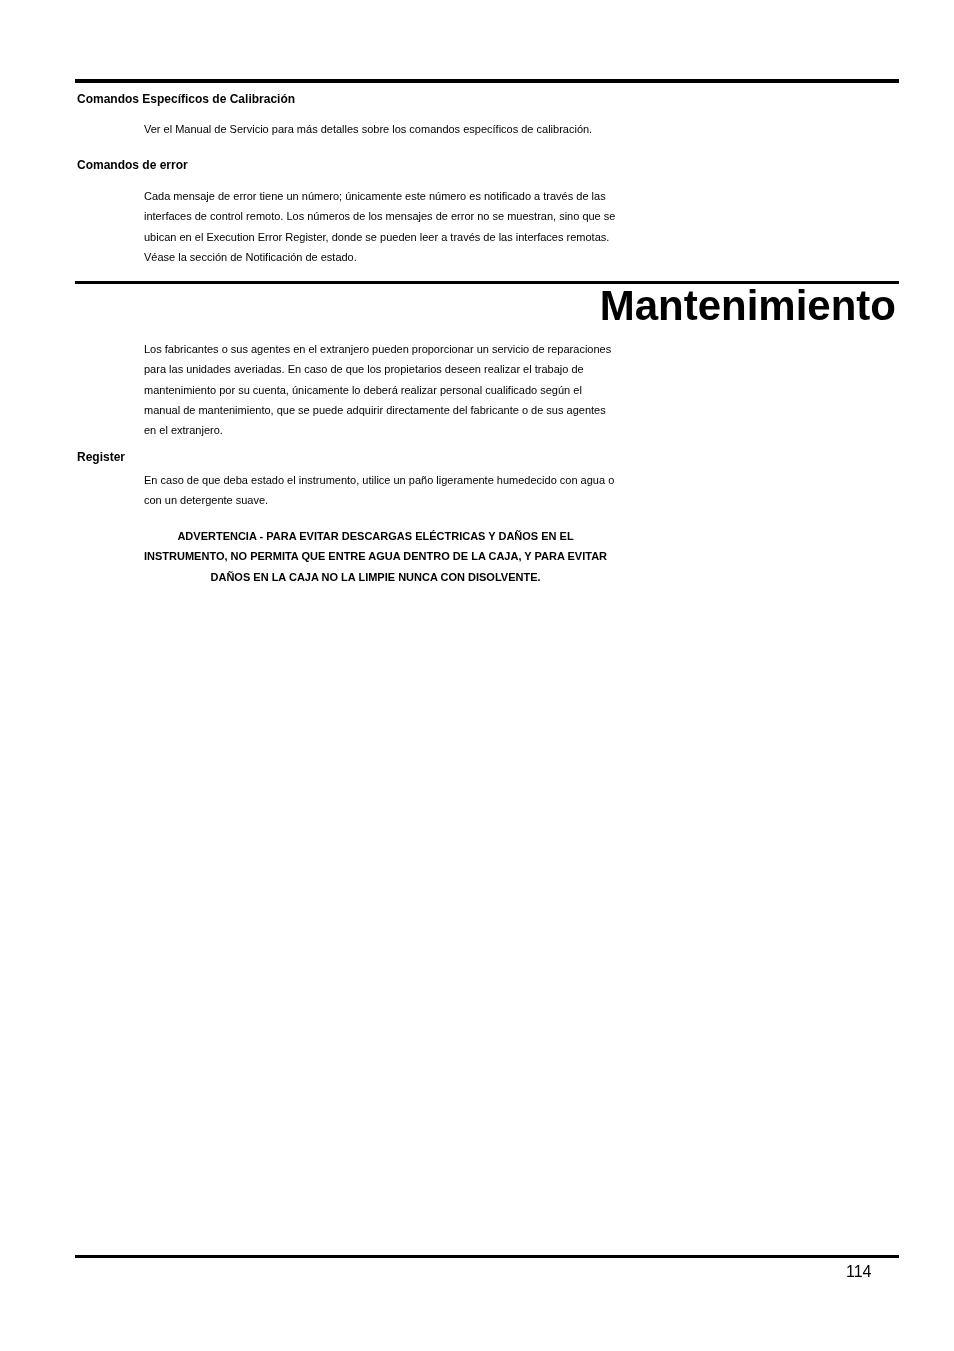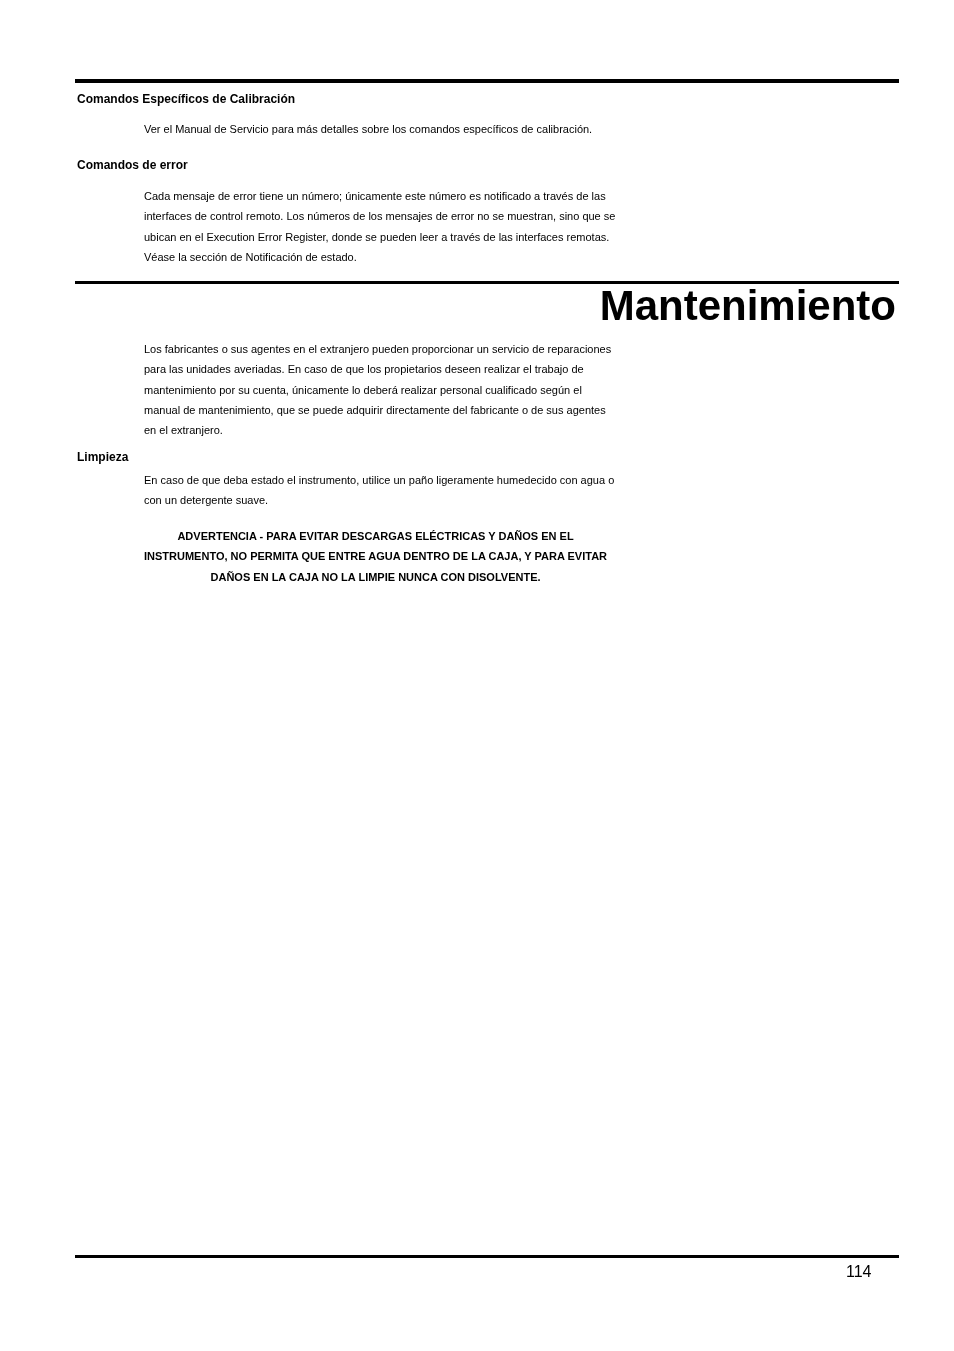--- a/index.html
+++ b/index.html
@@ -26,21 +26,21 @@
 Véase la sección de Notificación de estado.</p>
 
 <div class="rule" style="top:281px;height:3px;"></div>
 <h1 class="h1">Mantenimiento</h1>
 <p class="para" style="top:339px;">Los fabricantes o sus agentes en el extranjero pueden proporcionar un servicio de reparaciones
 para las unidades averiadas.  En caso de que los propietarios deseen realizar el trabajo de
 mantenimiento por su cuenta, únicamente lo deberá realizar personal cualificado según el
 manual de mantenimiento, que se puede adquirir directamente del fabricante o de sus agentes
 en el extranjero.</p>
 
-<h3 class="h3" style="top:447px;">Limpieza</h3>
+<h3 class="h3" style="top:447px;">Register</h3>
 <p class="para" style="top:470px;">En caso de que deba estado el instrumento, utilice un paño ligeramente humedecido con agua o
 con un detergente suave.</p>
 <p class="para bold" style="top:526px;text-align:center;">ADVERTENCIA - PARA EVITAR DESCARGAS ELÉCTRICAS Y DAÑOS EN EL
 INSTRUMENTO, NO PERMITA QUE ENTRE AGUA DENTRO DE LA CAJA, Y PARA EVITAR
 DAÑOS EN LA CAJA NO LA LIMPIE NUNCA CON DISOLVENTE.</p>
 
 <div class="rule" style="top:1255px;height:3px;"></div>
 <div class="pagenum">114</div>
 
 </body></html>

